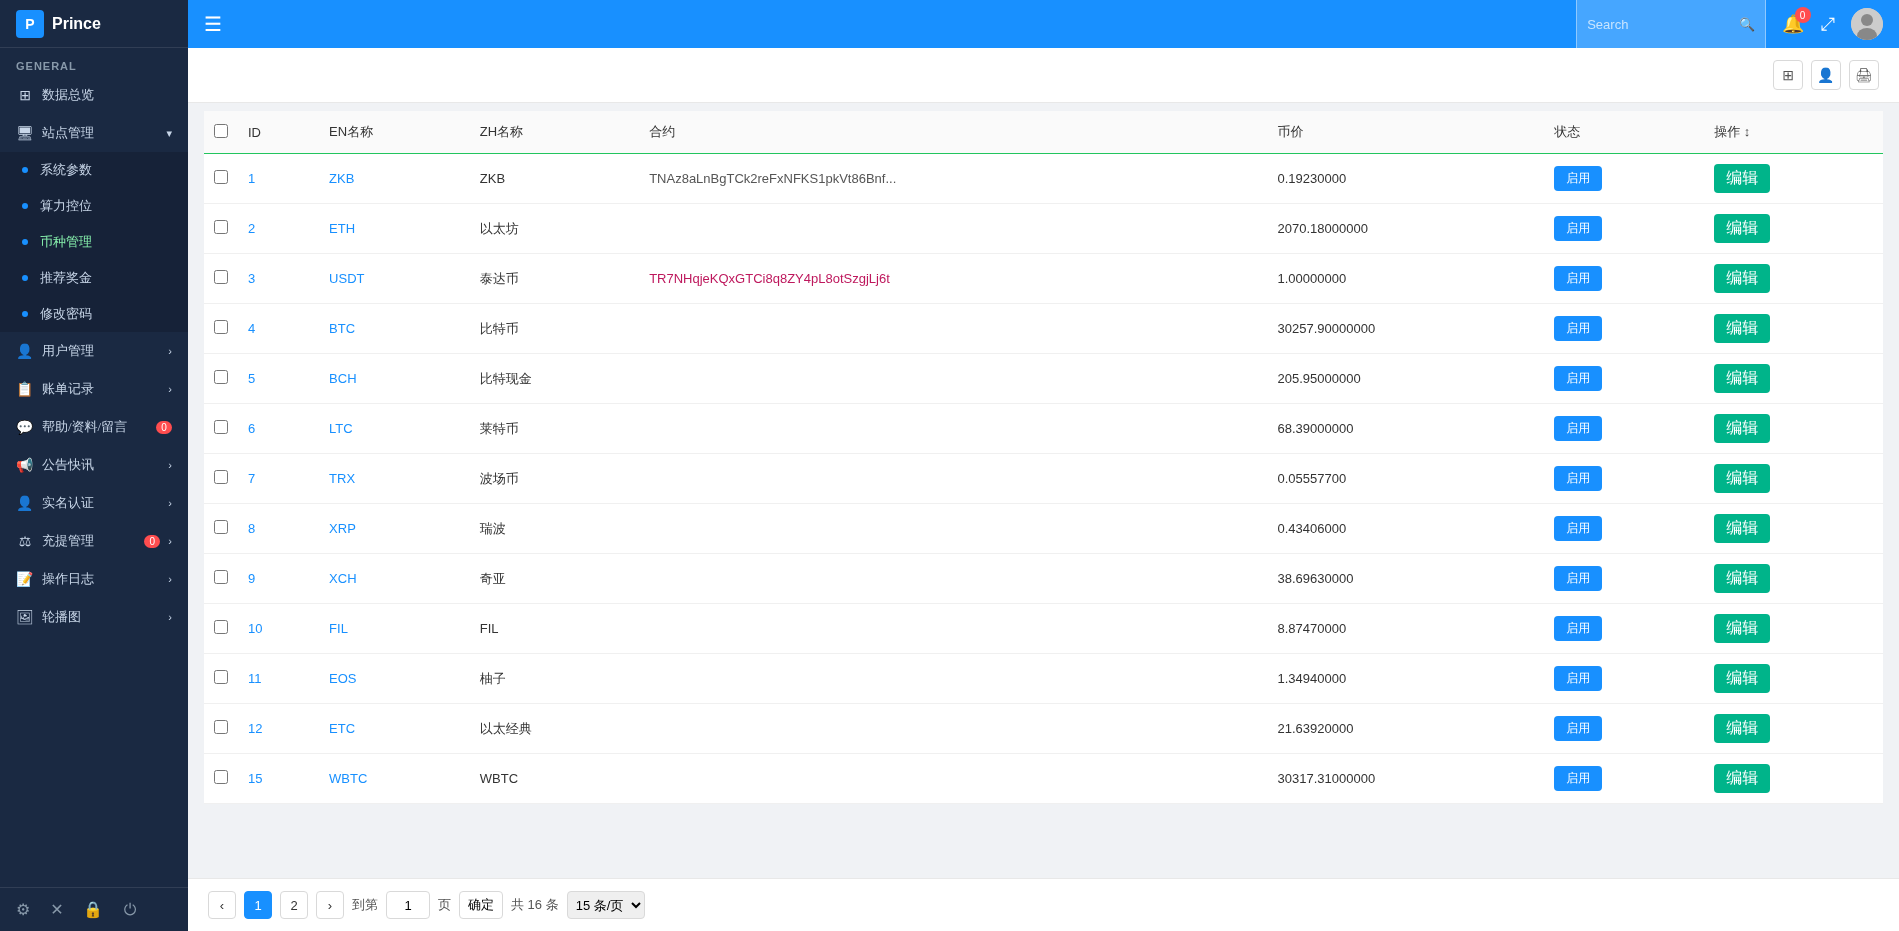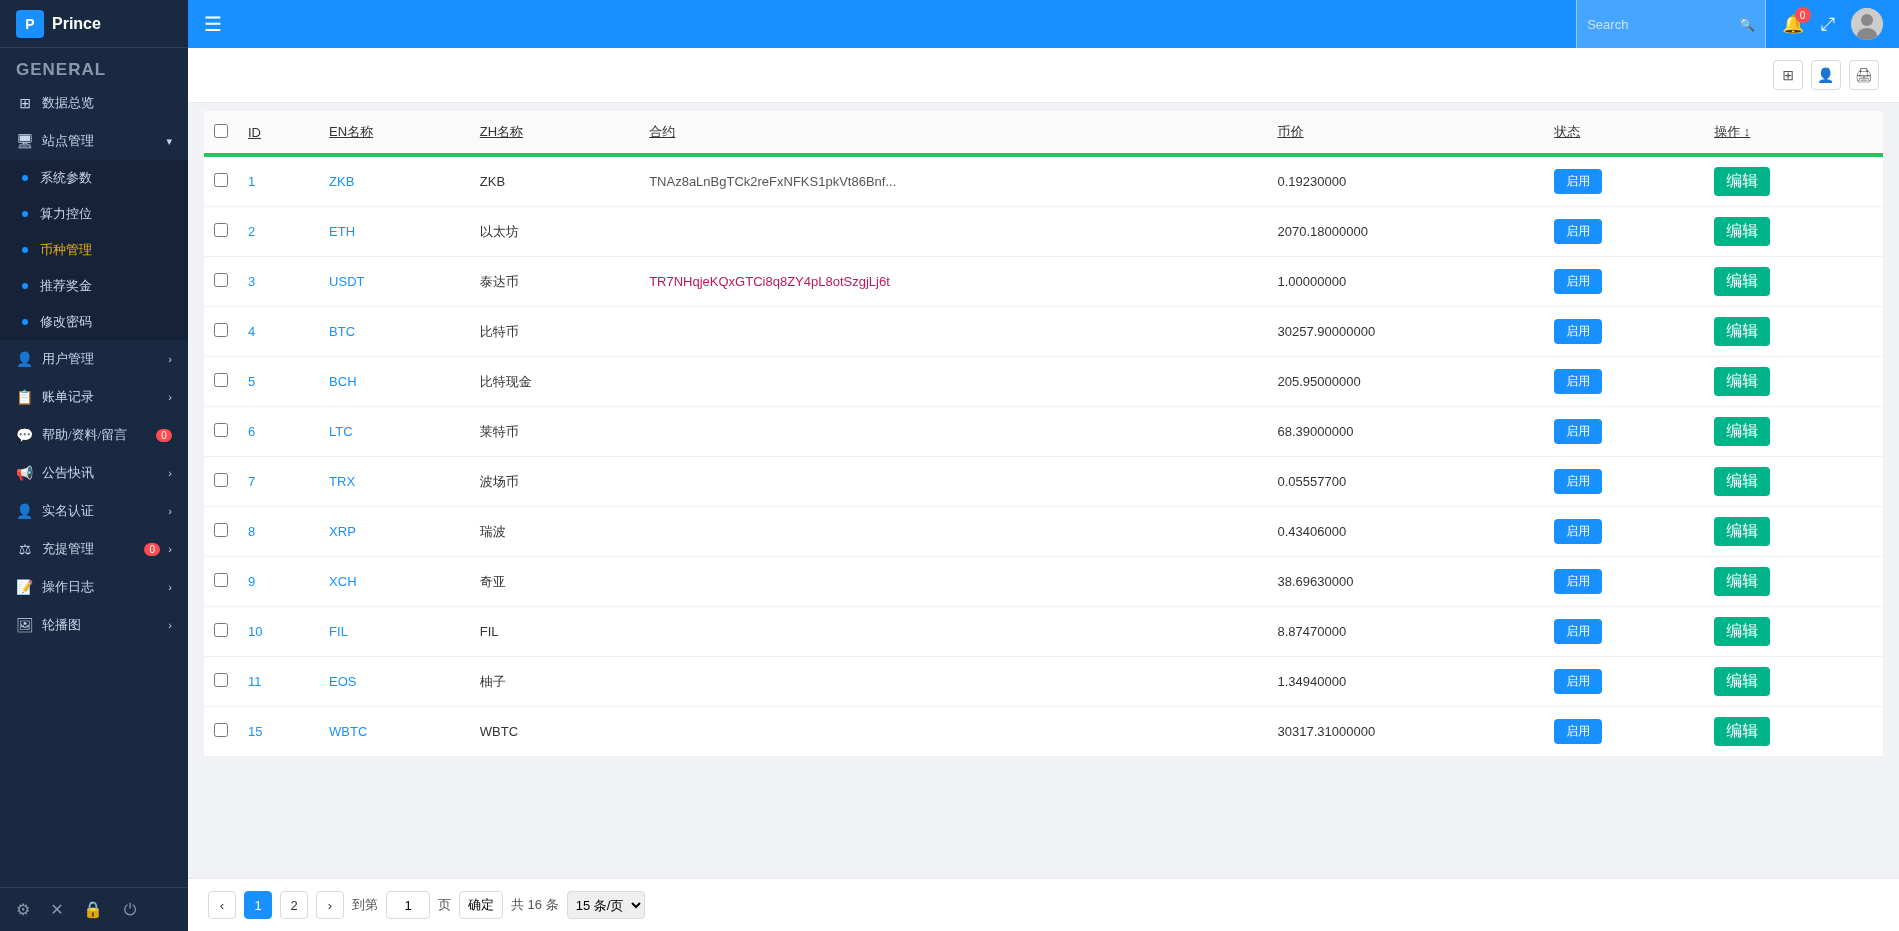--- a/index.html
+++ b/index.html
@@ -93,21 +93,21 @@
       align-items: center;
       justify-content: center;
       color: white;
       font-weight: bold;
       font-size: 14px;
       margin-right: 8px;
     }
     .logo-text { color: white; font-size: 16px; font-weight: bold; }
     .sidebar-section-label {
       color: #8899aa;
-      font-size: 17px;
+      font-size: 11px;
       padding: 12px 16px 4px;
       font-weight: bold;
       letter-spacing: 1px;
     }
     .sidebar-item {
       display: flex;
       align-items: center;
       padding: 10px 16px;
       color: #c8d6e8;
       cursor: pointer;
@@ -132,21 +132,21 @@
     .sub-item {
       display: flex;
       align-items: center;
       padding: 9px 16px 9px 40px;
       color: #c8d6e8;
       cursor: pointer;
       font-size: 13px;
       gap: 8px;
       position: relative;
     }
-    .sub-item.active { color: #eab308; }
+    .sub-item.active { color: #86efac; }
     .sub-item::before {
       content: '';
       position: absolute;
       left: 22px;
       top: 50%;
       transform: translateY(-50%);
       width: 6px;
       height: 6px;
       border-radius: 50%;
       background: #1890ff;
@@ -189,23 +189,22 @@
     
     .table-container { flex: 1; overflow-y: auto; padding: 8px 16px; }
     .data-table { width: 100%; border-collapse: collapse; background: white; }
     .data-table thead tr { background: #fafafa; border-bottom: 1px solid #e8e8e8; }
     .data-table th {
       padding: 12px 10px;
       text-align: left;
       color: #333;
       font-weight: 500;
       font-size: 13px;
-      border-bottom: 4px solid #22c55e;
+      border-bottom: 1px solid #22c55e;
       white-space: nowrap;
-      text-decoration: underline;
     }
     .data-table tbody tr { border-bottom: 1px solid #f0f0f0; }
     .data-table td { padding: 10px 10px; color: #333; font-size: 13px; }
     .data-table td.id-col { color: #1890ff; }
     .data-table td.en-col { color: #1890ff; }
     .checkbox-cell { width: 32px; }
     input[type="checkbox"] { width: 14px; height: 14px; cursor: pointer; }
 
     .btn-enable {
       background: #1890ff;
@@ -600,20 +599,36 @@
         <button class="btn-enable">启用</button>
       </td>
       <td>
         <button class="btn-edit">编辑</button>
       </td>
     </tr>
               <tr>
       <td class="checkbox-cell">
         <input type="checkbox" style="">
       </td>
+      <td class="id-col">12</td>
+      <td class="en-col">ETC</td>
+      <td>以太经典</td>
+      <td style="max-width:280px; overflow:hidden; text-overflow:ellipsis; white-space:nowrap; color:#555;"></td>
+      <td>21.63920000</td>
+      <td>
+        <button class="btn-enable">启用</button>
+      </td>
+      <td>
+        <button class="btn-edit">编辑</button>
+      </td>
+    </tr>
+              <tr>
+      <td class="checkbox-cell">
+        <input type="checkbox" style="">
+      </td>
       <td class="id-col">15</td>
       <td class="en-col">WBTC</td>
       <td>WBTC</td>
       <td style="max-width:280px; overflow:hidden; text-overflow:ellipsis; white-space:nowrap; color:#555;"></td>
       <td>30317.31000000</td>
       <td>
         <button class="btn-enable">启用</button>
       </td>
       <td>
         <button class="btn-edit">编辑</button>

